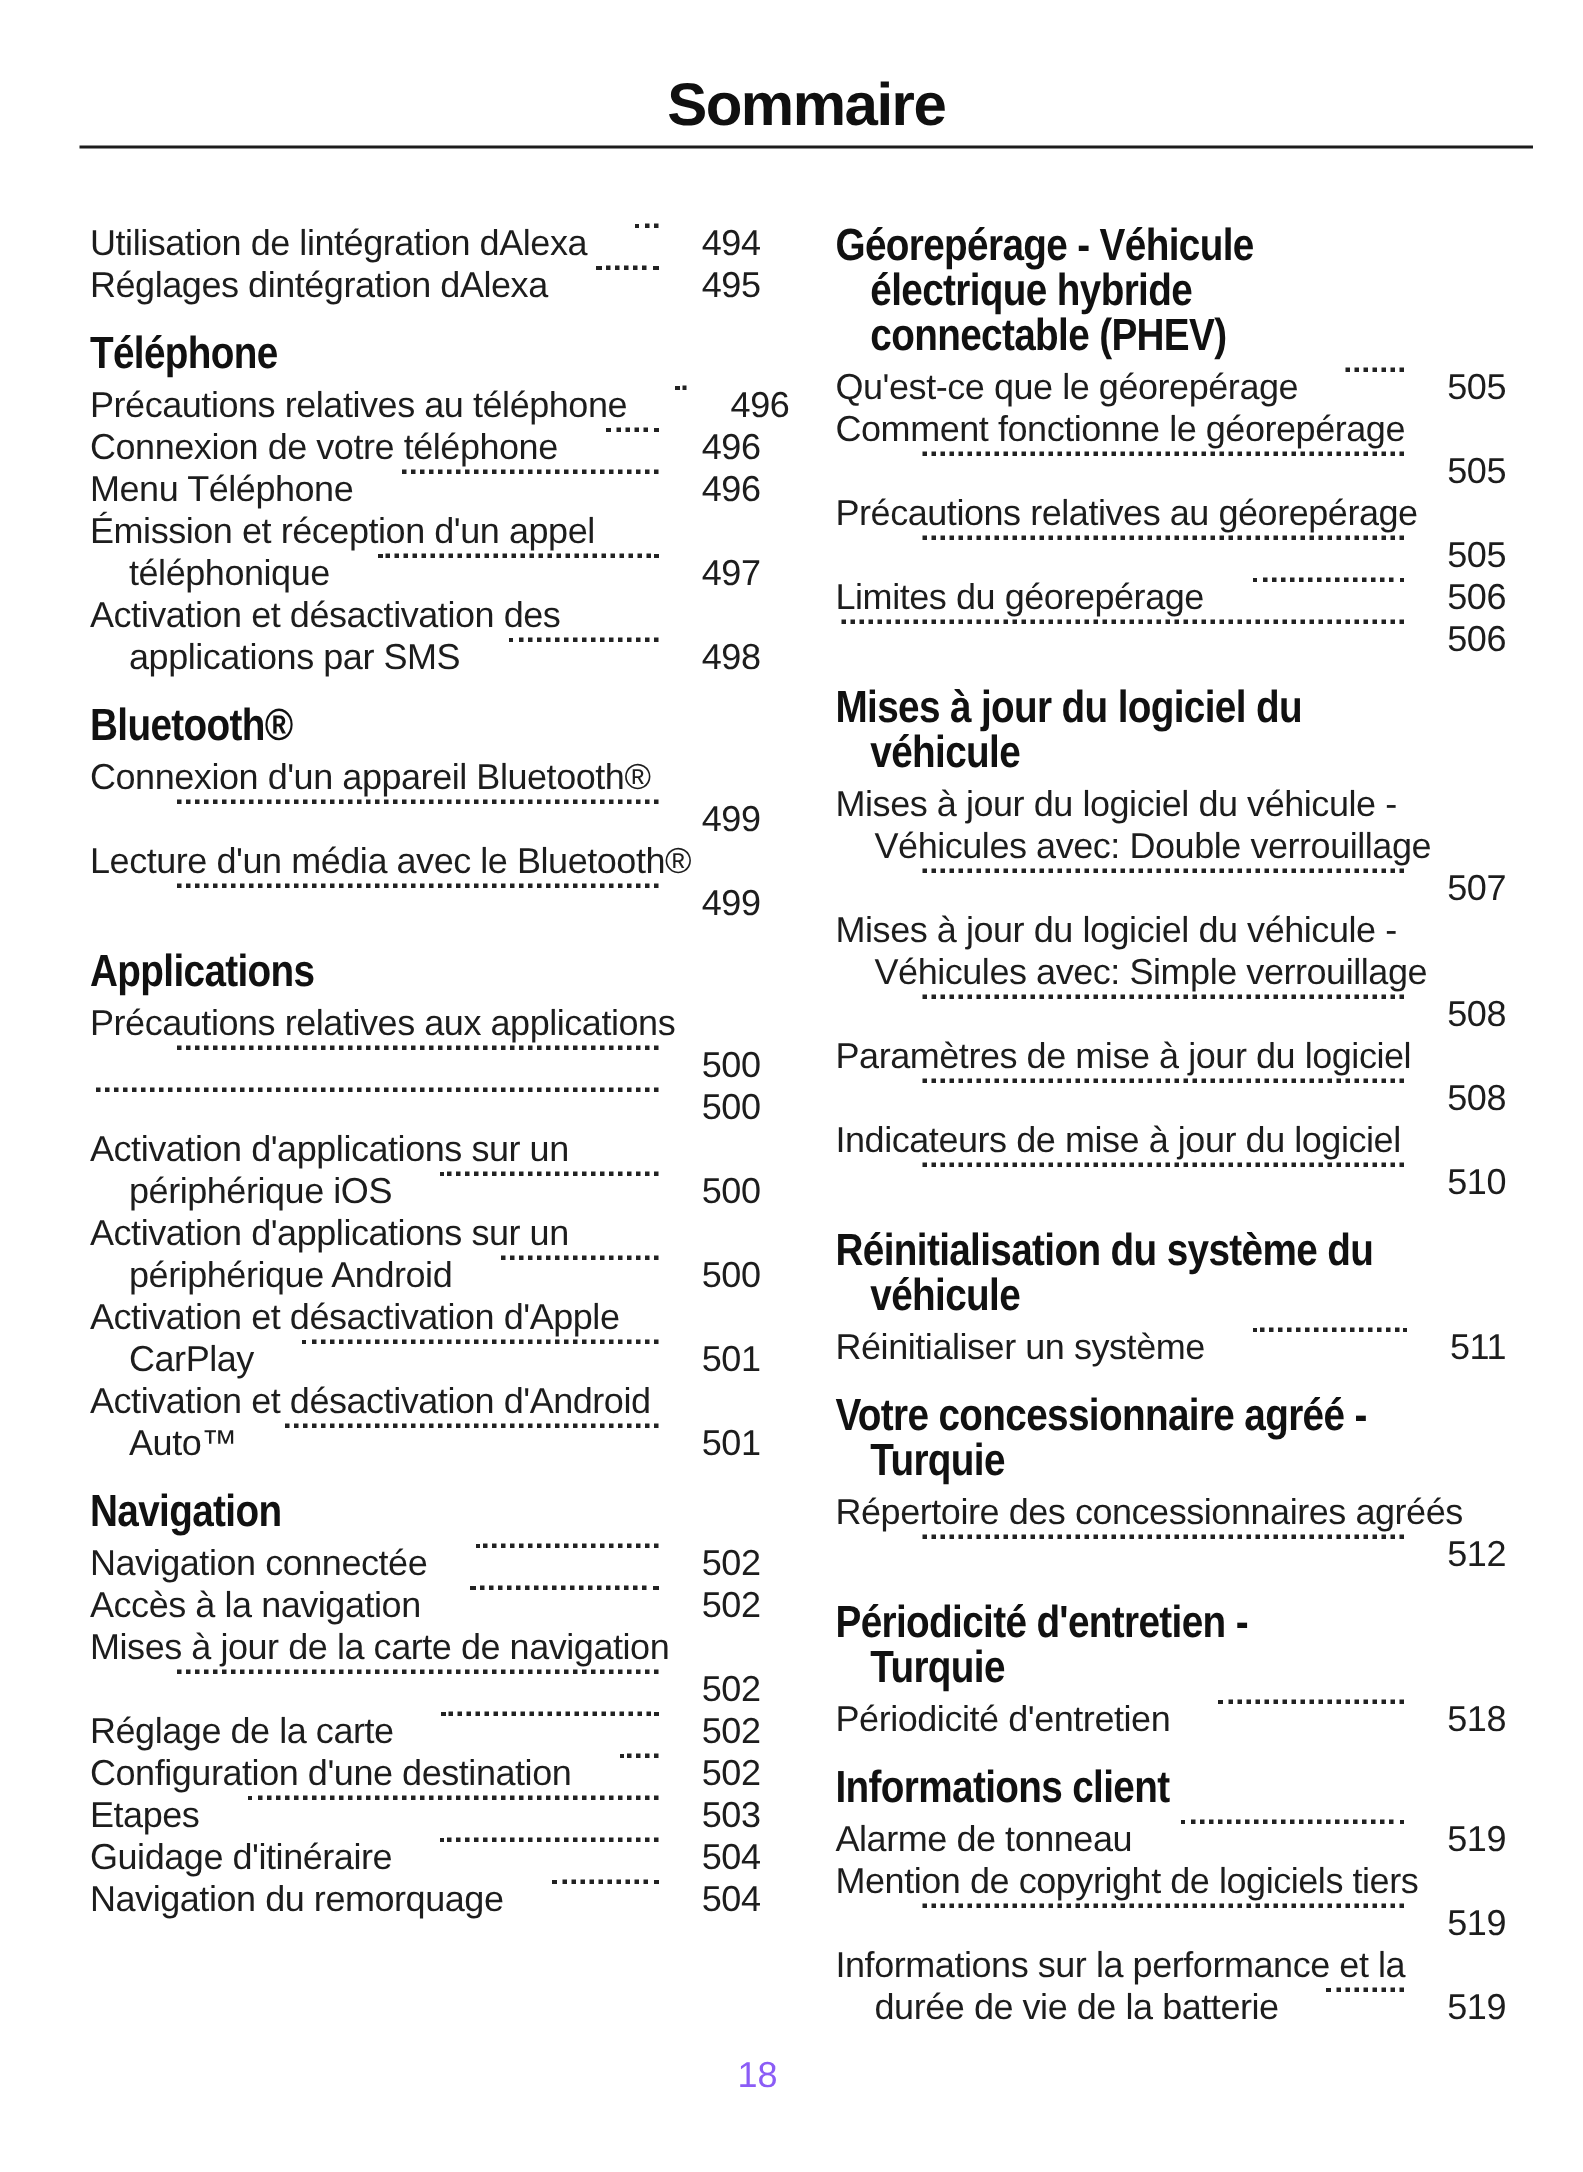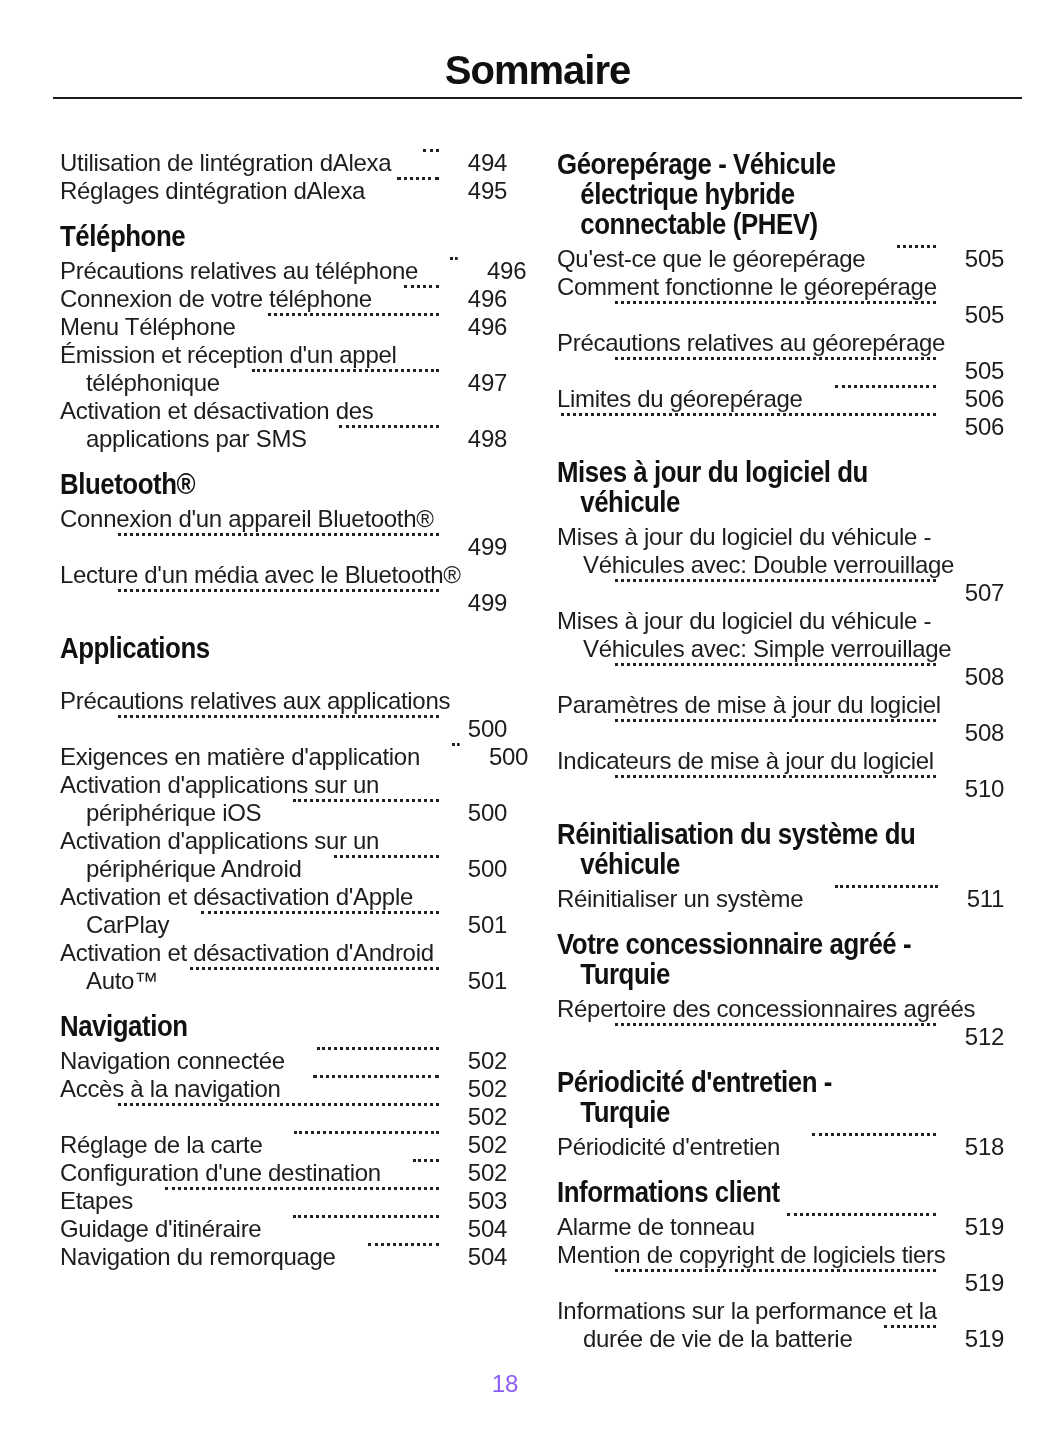--- a/index.html
+++ b/index.html
@@ -167,36 +167,35 @@
               <span class="txt">Lecture d'un média avec le Bluetooth®</span>
             </div>
             <div class="line indent">
               <span class="txt"></span>
               <span class="dots"></span>
               <span class="pageno">499</span>
             </div>
           </div>
         </section>
         <section class="toc-section">
-          <h2 class="heading" style="margin: 0px 0px 24px;">
+          <h2 class="heading" style="margin: 0px 0px 6px;">
             <div class="hline">Applications</div>
           </h2>
           <div class="entry">
             <div class="line">
               <span class="txt">Précautions relatives aux applications</span>
             </div>
             <div class="line indent">
               <span class="txt"></span>
               <span class="dots"></span>
               <span class="pageno">500</span>
             </div>
           </div>
           <div class="entry">
             <div class="line">
-              <span class="txt">Exigences en matière d'application</span>
               <span class="dots"></span>
               <span class="pageno">500</span>
             </div>
           </div>
           <div class="entry">
             <div class="line">
               <span class="txt">Activation d'applications sur un</span>
             </div>
             <div class="line indent">
               <span class="txt">périphérique iOS</span>
@@ -247,20 +246,23 @@
             </div>
           </div>
           <div class="entry">
             <div class="line">
               <span class="txt">Accès à la navigation</span>
               <span class="dots"></span>
               <span class="pageno">502</span>
             </div>
           </div>
           <div class="entry">
+            <div class="line">
+              <span class="txt">Mises à jour de la carte de navigation</span>
+            </div>
             <div class="line indent">
               <span class="txt"></span>
               <span class="dots"></span>
               <span class="pageno">502</span>
             </div>
           </div>
           <div class="entry">
             <div class="line">
               <span class="txt">Réglage de la carte</span>
               <span class="dots"></span>

